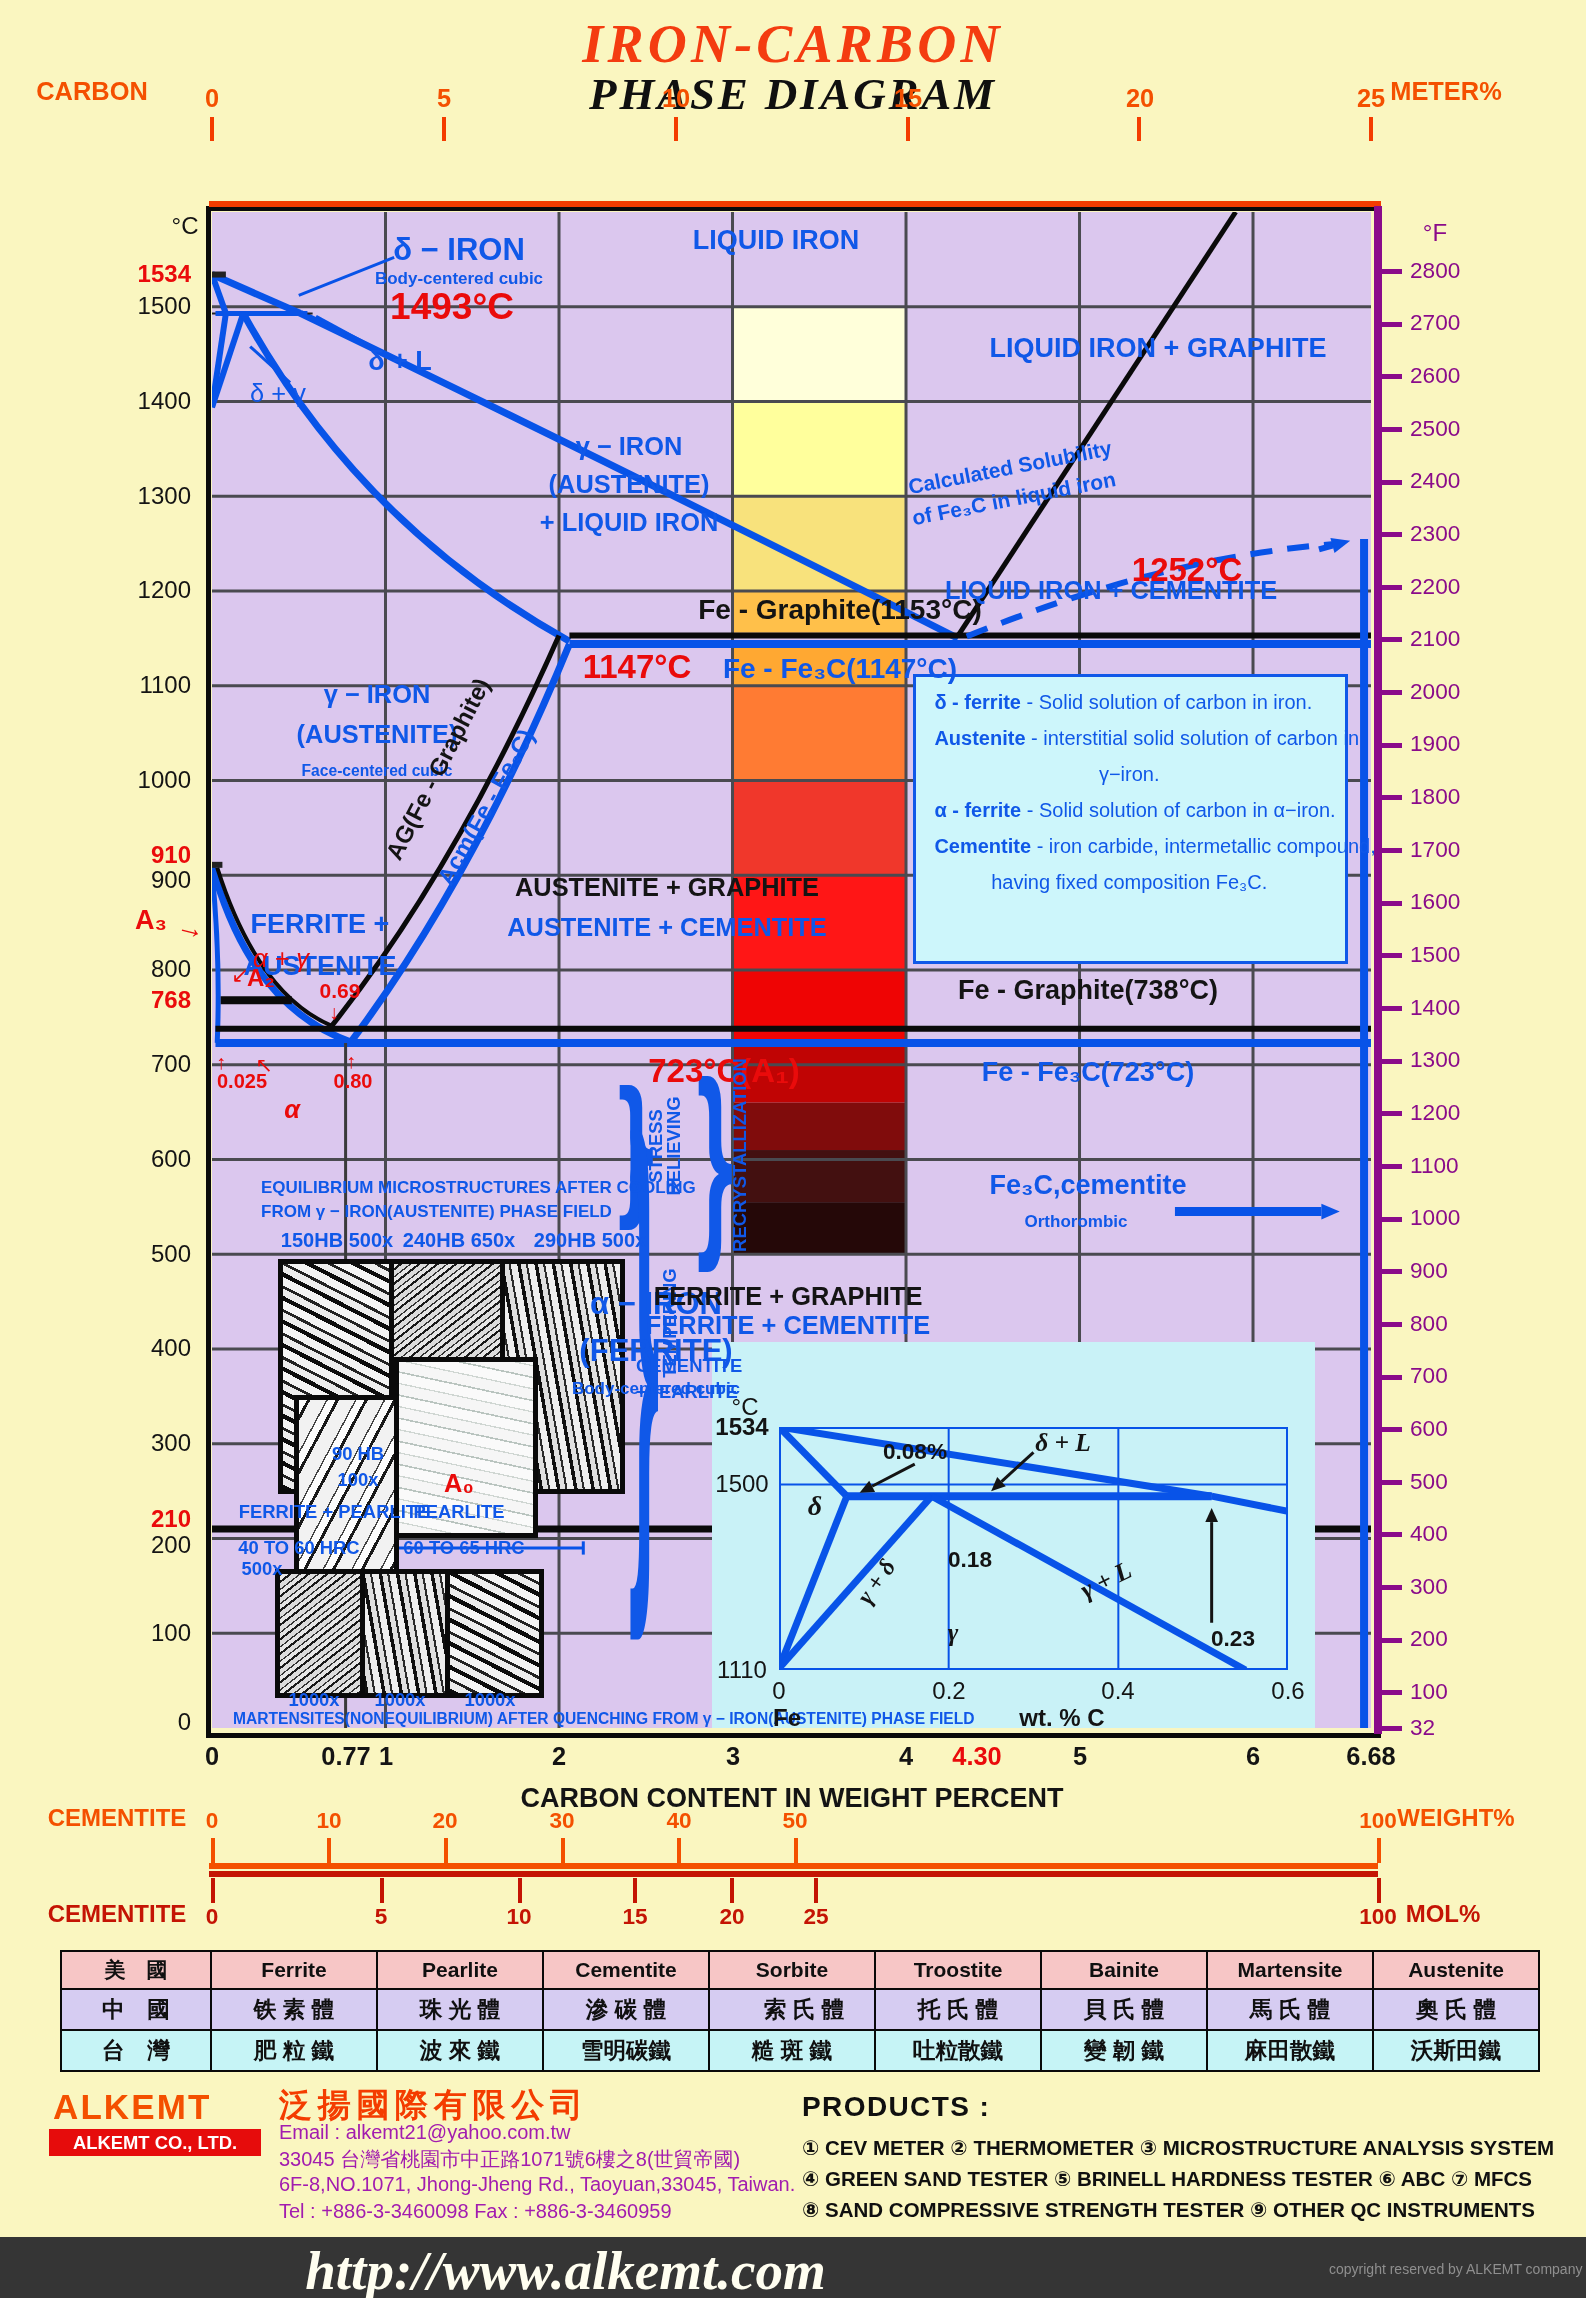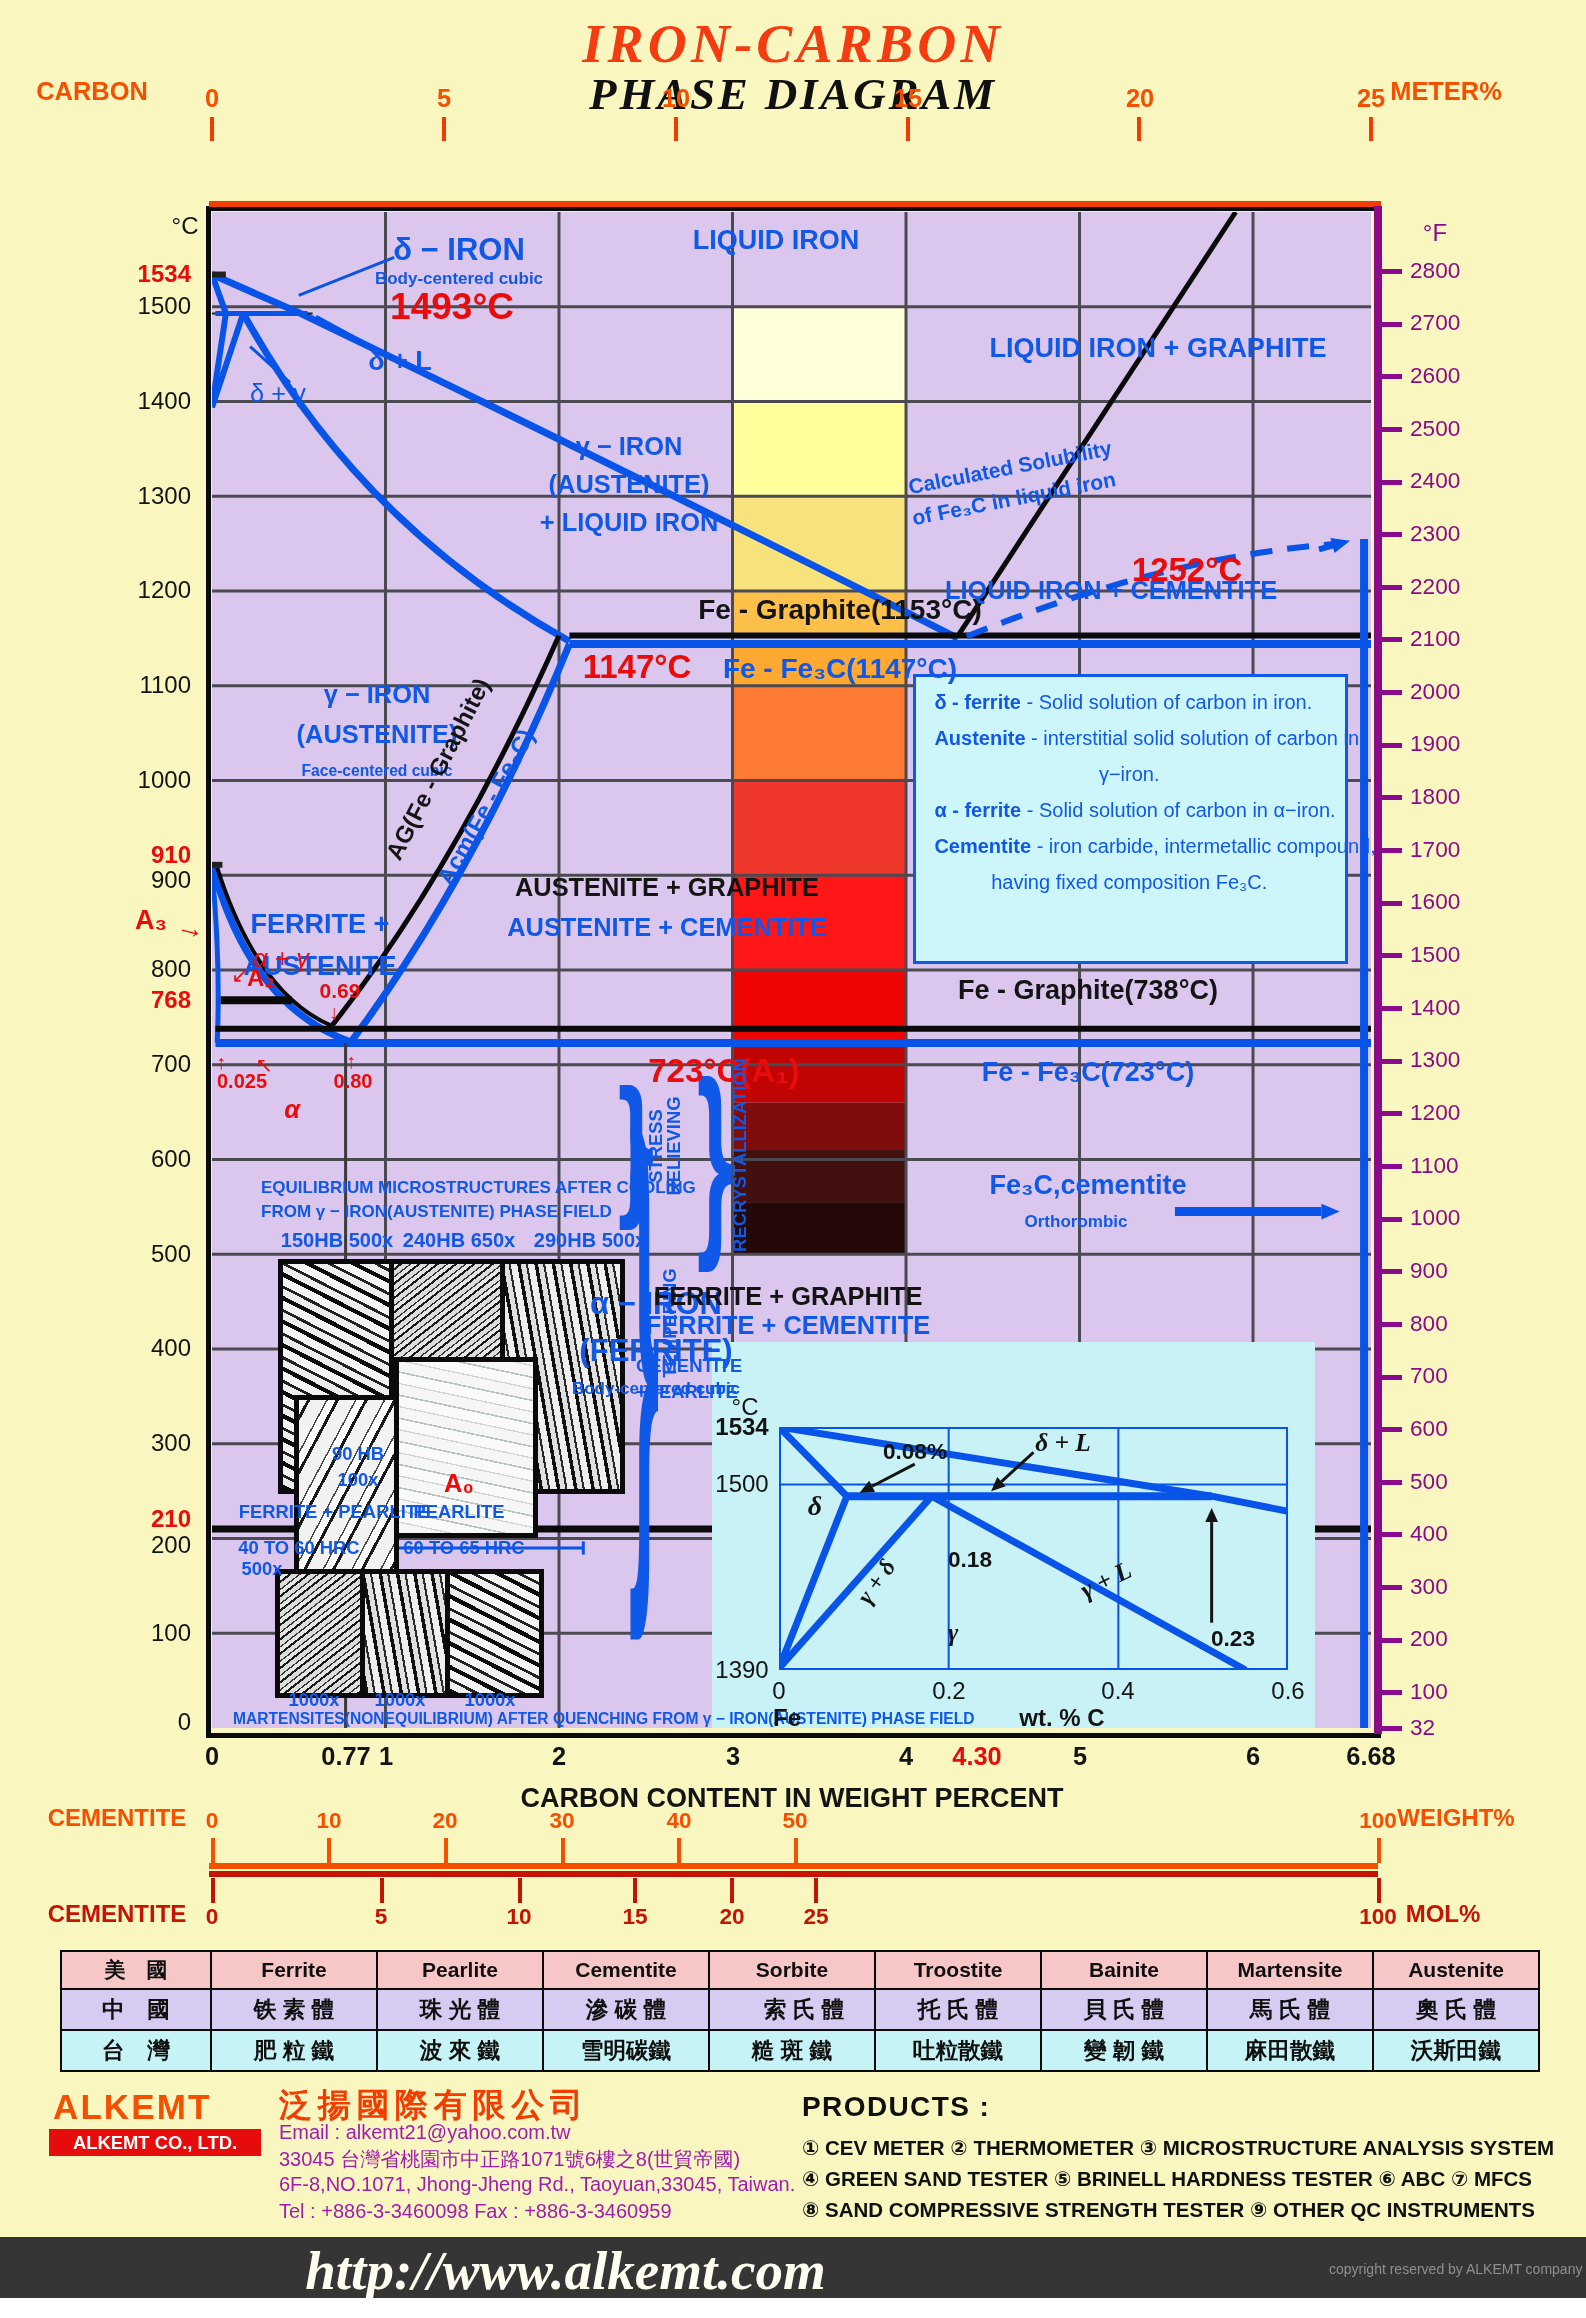--- a/index.html
+++ b/index.html
@@ -390,21 +390,21 @@
       <div class="lb dr b s32" style="left:635px;top:1917px;">15</div>
       <div class="mstub" style="left:730px;top:1878px;"></div>
       <div class="lb dr b s32" style="left:732px;top:1917px;">20</div>
       <div class="mstub" style="left:814px;top:1878px;"></div>
       <div class="lb dr b s32" style="left:816px;top:1917px;">25</div>
       <div class="mstub" style="left:1377px;top:1878px;"></div>
       <div class="lb dr b s32" style="left:1378px;top:1917px;">100</div>
       <div class="lb bk s34" style="left:745px;top:1407px;">°C</div>
       <div class="lb bk s34 b" style="left:742px;top:1427px;">1534</div>
       <div class="lb bk s34" style="left:742px;top:1484px;">1500</div>
-      <div class="lb bk s34" style="left:742px;top:1670px;">1390</div>
+      <div class="lb bk s34" style="left:742px;top:1670px;">1110</div>
       <div class="lb bk s34" style="left:779px;top:1691px;">0</div>
       <div class="lb bk s34" style="left:949px;top:1691px;">0.2</div>
       <div class="lb bk s34" style="left:1118px;top:1691px;">0.4</div>
       <div class="lb bk s34" style="left:1288px;top:1691px;">0.6</div>
       <div class="lb bk b s34" style="left:787px;top:1718px;">Fe</div>
       <div class="lb bk b s34" style="left:1062px;top:1718px;">wt. % C</div>
       <div class="lb bk i b s40 serif z4" style="left: 815px; top: 1506px; z-index: 4; transform: translate(-50%, -50%);">δ</div>
       <div class="lb bk b s32 z4" style="left: 915px; top: 1452px; z-index: 4; transform: translate(-50%, -50%);">0.08%</div>
       <div class="lb bk b s36 serif i z4" style="left: 1063px; top: 1443px; z-index: 4; transform: translate(-50%, -50%);">δ + L</div>
       <div class="lb bk b s34 serif i z4" style="left: 877px; top: 1582px; z-index: 4; transform: translate(-50%, -50%) rotate(-55deg);">γ + δ</div>

